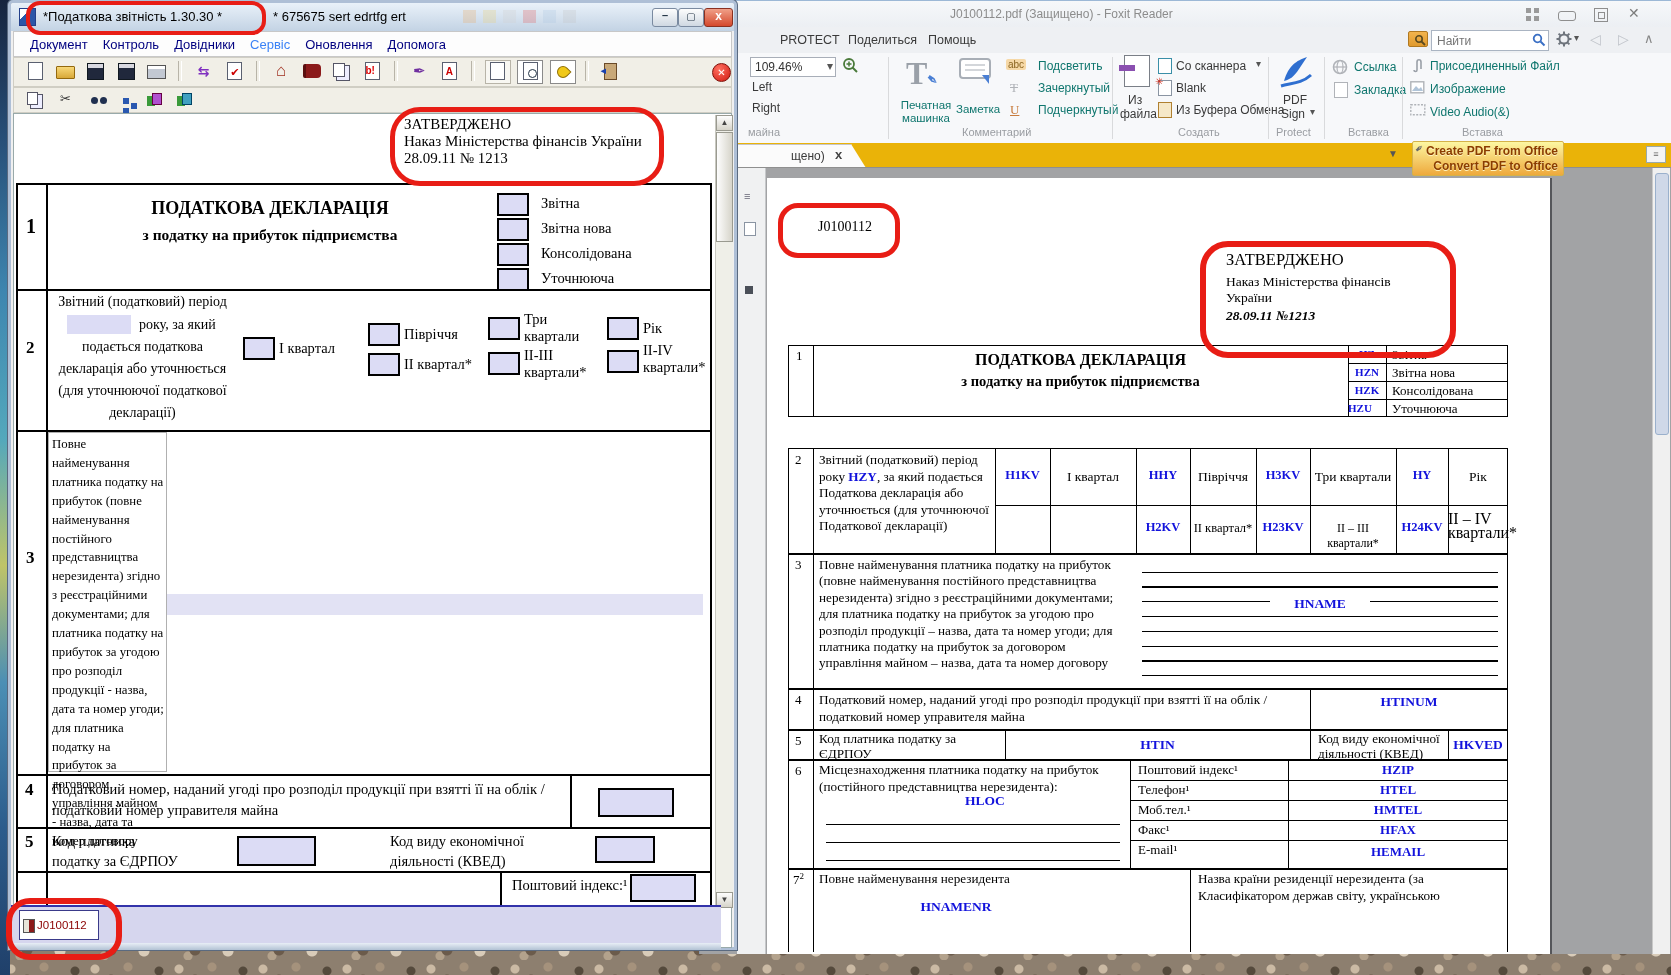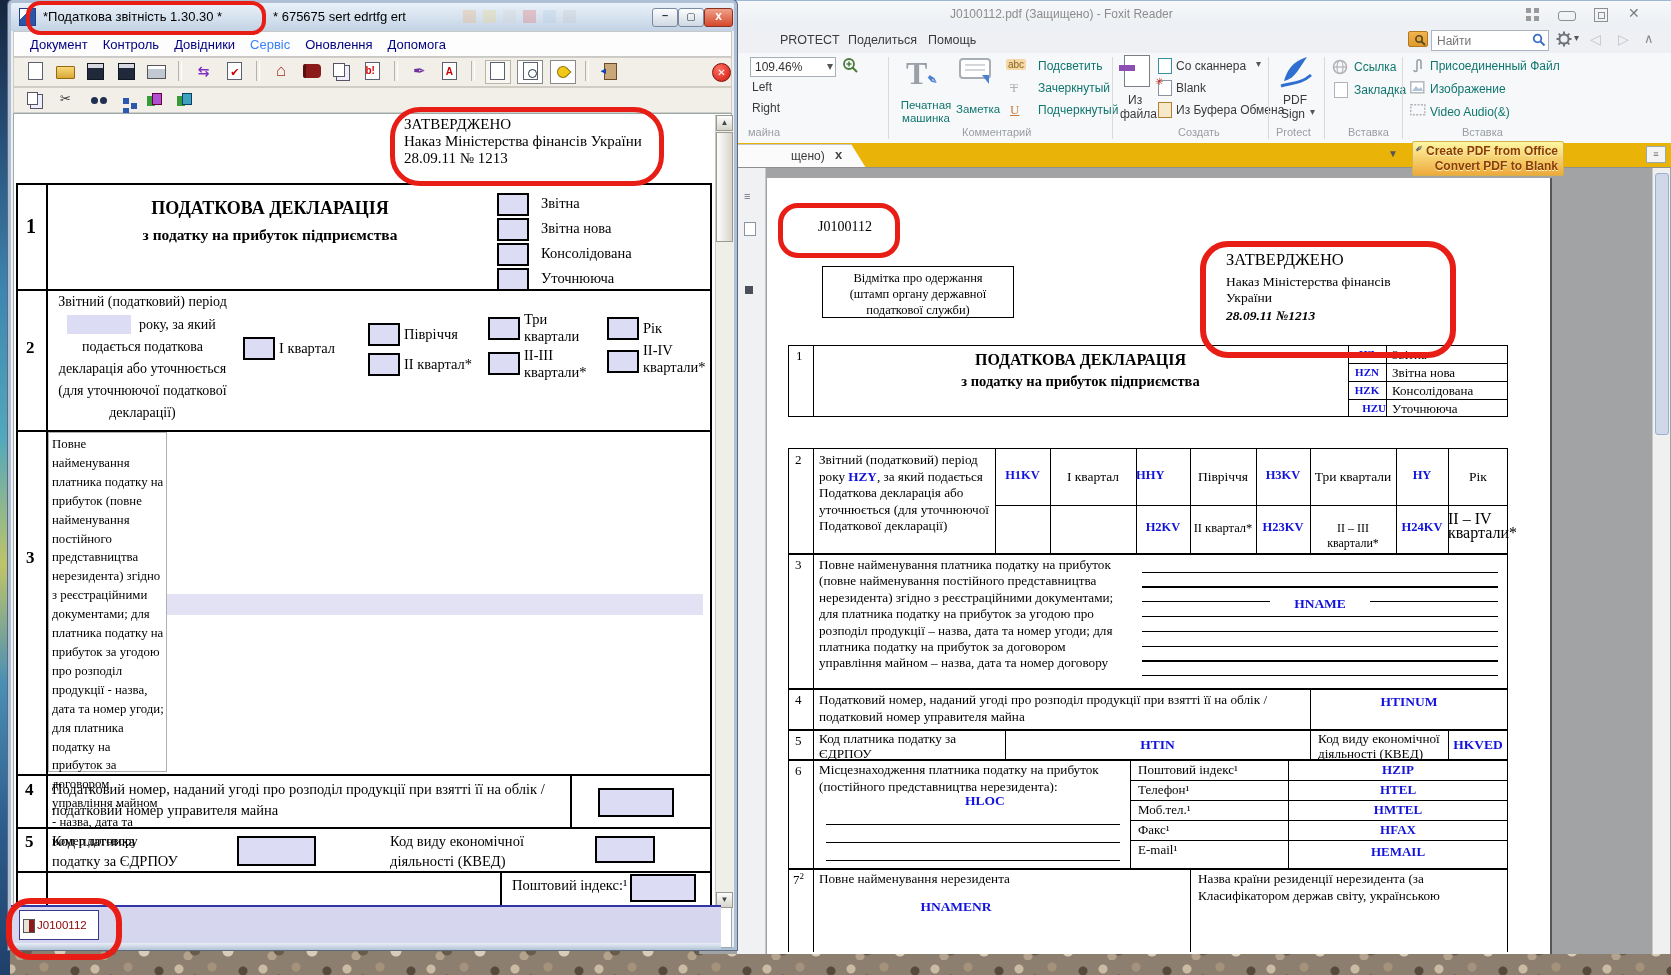--- a/index.html
+++ b/index.html
@@ -183,21 +183,21 @@
       <span style="position:absolute;left:60px;top:4px;font-size:12px;color:#3a3a3a">щено)</span>
       <span style="position:absolute;left:104px;top:2px;font-size:13px;font-weight:bold;color:#444">x</span>
     </div>
     <span class="abs" style="left:688px;top:5px;font-size:10px;color:#555">▼</span>
     <span class="abs" style="left:946px;top:3px;width:18px;height:15px;border:1px solid #9aa;background:#f4f4f4;font-size:9px;text-align:center;line-height:15px;color:#666">≡</span>
   </div>
 
   <div class="abs" style="left:712px;top:140px;width:152px;height:35px;z-index:30;background:linear-gradient(#fdf7a2,#eea93c);border:1px solid #d4b24a;border-radius:2px;text-align:right;padding:2px 5px 0 0;box-sizing:border-box">
     <span style="position:absolute;left:2px;top:0;font-size:11px;color:#6a6a6a;transform:rotate(-40deg)">✒</span>
     <div style="font-size:12px;font-weight:bold;color:#8b3d00;text-shadow:0 1px 0 #fff4c0;line-height:15px">Create PDF from Office</div>
-    <div style="font-size:12px;font-weight:bold;color:#8b3d00;text-shadow:0 1px 0 #fff4c0;line-height:15px">Convert PDF to Blank</div>
+    <div style="font-size:12px;font-weight:bold;color:#8b3d00;text-shadow:0 1px 0 #fff4c0;line-height:15px">Convert PDF to Office</div>
   </div>
 
   <div class="abs" style="left:0;top:166px;width:971px;height:786px;background:#a2a3a5;border-top:1px solid #8f8f8f">
 
     <div class="abs" style="left:37px;top:0;width:28px;height:786px;background:#f0f1f2;border-right:1px solid #c6c8ca">
       <span style="position:absolute;left:7px;top:22px;font-size:11px;color:#667">≡</span>
       <span class="spg" style="position:absolute;left:7px;top:54px;width:10px;height:12px"></span>
       <span style="position:absolute;left:8px;top:118px;width:8px;height:8px;background:#4a4f58;display:inline-block"></span>
     </div>
 
@@ -205,25 +205,20 @@
       <div style="position:absolute;left:2px;top:5px;width:12px;height:260px;background:#cfd8e8;border:1px solid #9ab0cc;border-radius:3px"></div>
     </div>
 
     <div class="abs" style="left:67px;top:10px;width:783px;height:776px;background:#fff;box-shadow:2px 0 0 #55565a"></div>
   </div>
 </div>
 
 <div class="abs serif" style="left:0;top:0;width:1671px;height:975px;pointer-events:none">
   <span class="abs serif" style="left:818px;top:219px;font-size:14px">J0100112</span>
 
-  <div class="abs" style="left:822px;top:266px;width:192px;height:52px;border:1.5px solid #000;text-align:center;font-size:12.5px;line-height:16px;padding-top:3px;box-sizing:border-box">
-    <div>Відмітка про одержання</div>
-    <div>(штамп органу державної</div>
-    <div>податкової служби)</div>
-  </div>
 
   <div class="abs" style="left:1226px;top:250px;width:210px">
     <div style="font-size:16.5px">ЗАТВЕРДЖЕНО</div>
     <div style="font-size:13.5px;margin-top:4px">Наказ Міністерства фінансів</div>
     <div style="font-size:13.5px">України</div>
     <div style="font-size:13.5px;font-weight:bold;font-style:italic;margin-top:2px">28.09.11 №1213</div>
   </div>
 
   <div class="abs" style="left:788px;top:345px;width:720px;height:72px;border:1.5px solid #000;box-sizing:border-box"></div>
   <div class="vline" style="left:813px;top:345px;width:1px;height:72px"></div>
@@ -231,21 +226,21 @@
   <div class="abs serif" style="left:813px;top:351px;width:535px;text-align:center;font-weight:bold;font-size:16px">ПОДАТКОВА ДЕКЛАРАЦІЯ</div>
   <div class="abs serif" style="left:813px;top:373px;width:535px;text-align:center;font-weight:bold;font-size:14.5px">з податку на прибуток підприємства</div>
   <div class="vline" style="left:1348px;top:345px;width:1px;height:72px"></div>
   <div class="vline" style="left:1386px;top:345px;width:1px;height:72px"></div>
   <div class="hline" style="left:1348px;top:363px;width:160px;height:1px"></div>
   <div class="hline" style="left:1348px;top:381px;width:160px;height:1px"></div>
   <div class="hline" style="left:1348px;top:399px;width:160px;height:1px"></div>
   <span class="abs bc" style="left:1348px;top:348px;width:38px;text-align:center;font-size:11px;pointer-events:auto">HZ</span>
   <span class="abs bc" style="left:1348px;top:366px;width:38px;text-align:center;font-size:11px;pointer-events:auto">HZN</span>
   <span class="abs bc" style="left:1348px;top:384px;width:38px;text-align:center;font-size:11px;pointer-events:auto">HZK</span>
-  <span class="abs bc" style="left:1348px;top:402px;width:38px;text-align:right;font-size:11px;pointer-events:auto">HZU</span>
+  <span class="abs bc" style="left:1348px;top:402px;width:38px;text-align:left;font-size:11px;pointer-events:auto">HZU</span>
   <span class="abs serif" style="left:1392px;top:347px;font-size:13px">Звітна</span>
   <span class="abs serif" style="left:1392px;top:365px;font-size:13px">Звітна нова</span>
   <span class="abs serif" style="left:1392px;top:383px;font-size:13px">Консолідована</span>
   <span class="abs serif" style="left:1392px;top:401px;font-size:13px">Уточнююча</span>
 
   <div class="abs" style="left:788px;top:448px;width:720px;height:504px;border:1.5px solid #000;border-bottom:0;box-sizing:border-box"></div>
   <div class="vline" style="left:813px;top:448px;width:1px;height:504px"></div>
 
   <span class="abs serif" style="left:795px;top:452px;font-size:13px">2</span>
   <div class="abs serif" style="left:819px;top:452px;width:170px;font-size:13.2px;line-height:16.6px">
@@ -255,21 +250,21 @@
   <div class="vline" style="left:1050px;top:448px;width:1px;height:105px"></div>
   <div class="vline" style="left:1136px;top:448px;width:1px;height:105px"></div>
   <div class="vline" style="left:1190px;top:448px;width:1px;height:105px"></div>
   <div class="vline" style="left:1256px;top:448px;width:1px;height:105px"></div>
   <div class="vline" style="left:1310px;top:448px;width:1px;height:105px"></div>
   <div class="vline" style="left:1396px;top:448px;width:1px;height:105px"></div>
   <div class="vline" style="left:1448px;top:448px;width:1px;height:105px"></div>
   <div class="hline" style="left:995px;top:505px;width:513px;height:1px"></div>
   <span class="abs bc" style="left:995px;top:468px;width:55px;text-align:center;font-size:12.5px;pointer-events:auto">H1KV</span>
   <span class="abs serif" style="left:1050px;top:469px;width:86px;text-align:center;font-size:13.5px">І квартал</span>
-  <span class="abs bc" style="left:1136px;top:468px;width:54px;font-size:12.5px;pointer-events:auto">HHY</span>
+  <span class="abs bc" style="left:1136px;top:468px;width:54px;text-align:center;font-size:12.5px;pointer-events:auto">HHY</span>
   <span class="abs serif" style="left:1190px;top:469px;width:66px;text-align:center;font-size:13.5px">Півріччя</span>
   <span class="abs bc" style="left:1256px;top:468px;width:54px;text-align:center;font-size:12.5px;pointer-events:auto">H3KV</span>
   <span class="abs serif" style="left:1310px;top:469px;width:86px;text-align:center;font-size:13.5px">Три квартали</span>
   <span class="abs bc" style="left:1396px;top:468px;width:52px;text-align:center;font-size:12.5px;pointer-events:auto">HY</span>
   <span class="abs serif" style="left:1448px;top:469px;width:60px;text-align:center;font-size:13.5px">Рік</span>
   <span class="abs bc" style="left:1136px;top:520px;width:54px;text-align:center;font-size:12.5px;pointer-events:auto">H2KV</span>
   <span class="abs serif" style="left:1190px;top:521px;width:66px;text-align:center;font-size:12.5px">ІІ квартал*</span>
   <span class="abs bc" style="left:1256px;top:520px;width:54px;text-align:center;font-size:12.5px;pointer-events:auto">H23KV</span>
   <span class="abs serif" style="left:1310px;top:521px;width:86px;text-align:center;font-size:12px">ІІ – ІІІ квартали*</span>
   <span class="abs bc" style="left:1396px;top:520px;width:52px;text-align:center;font-size:12.5px;pointer-events:auto">H24KV</span>

